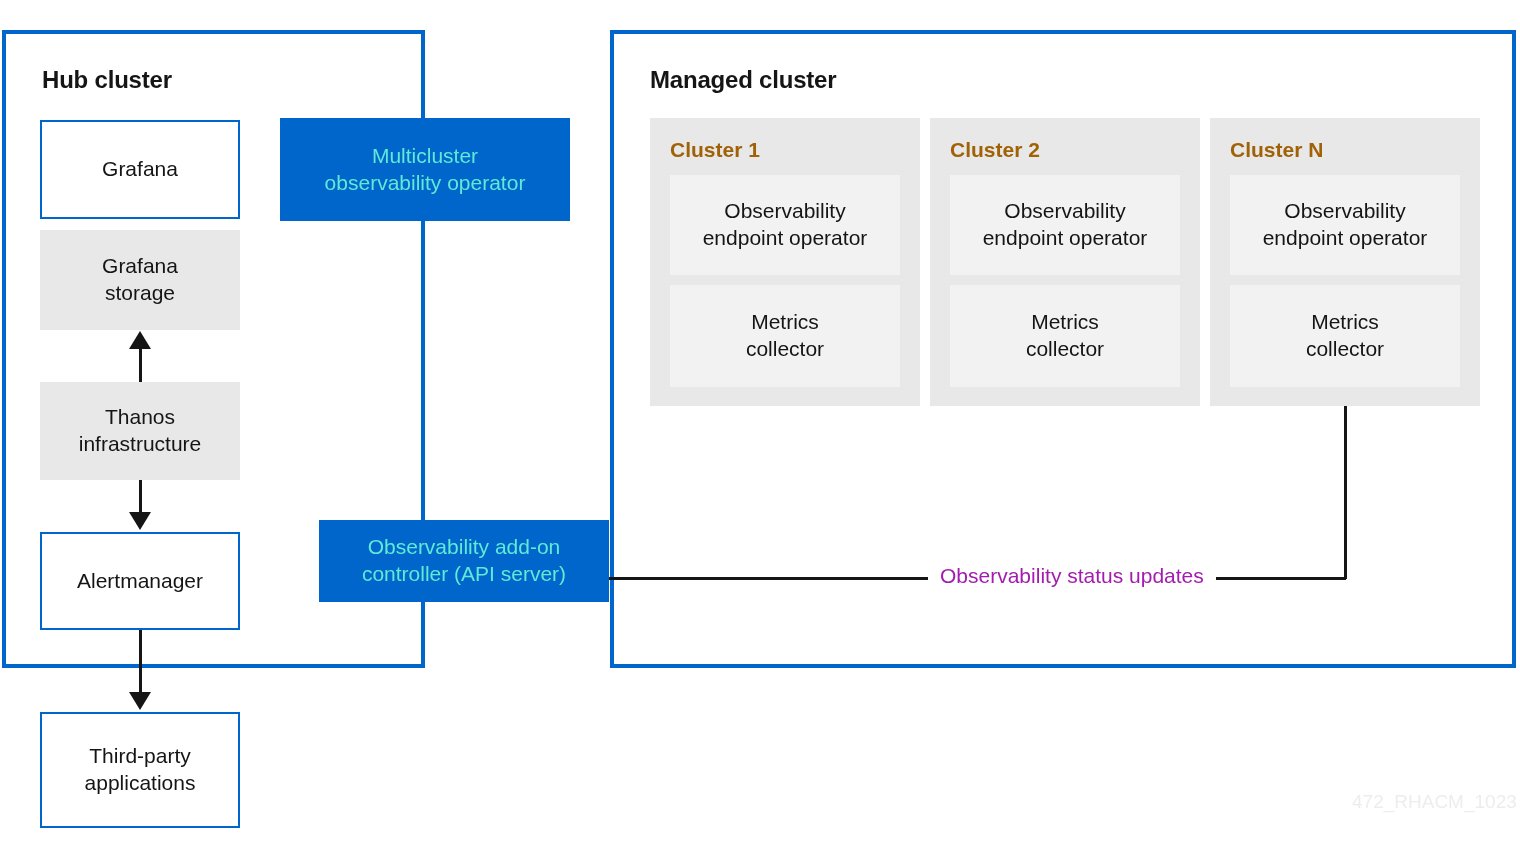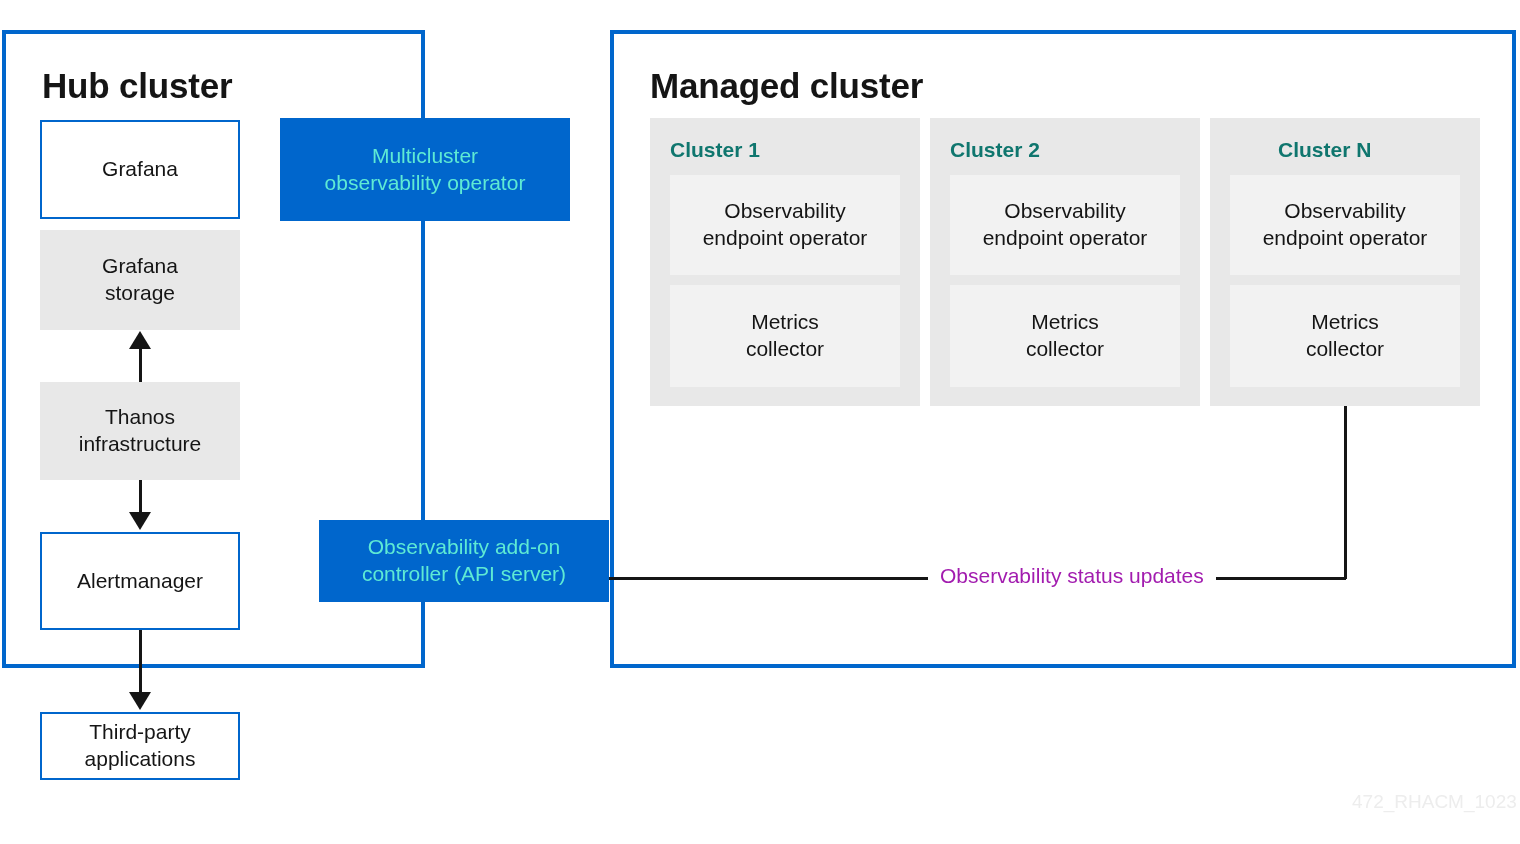--- a/index.html
+++ b/index.html
@@ -23,30 +23,30 @@
   .abs { position: absolute; box-sizing: border-box; }
 
   
   .frame {
     border: 4px solid var(--brand, #0066cc);
     background: transparent;
   }
 
   
   .frame-title {
-    font-size: 35px;
+    font-size: 24px;
     font-weight: bold;
     letter-spacing: -0.2px;
     color: #151515;
     white-space: nowrap;
   }
   .cluster-title {
     font-size: 21px;
     font-weight: bold;
-    color: #0f766e;
+    color: #a16207;
     white-space: nowrap;
   }
 
   
   .node {
     display: flex;
     align-items: center;
     justify-content: center;
     text-align: center;
     line-height: 1.28;
@@ -133,21 +133,21 @@
 infrastructure</div>
 
   <div class="abs vline" style="left:139px; top:480px; width:3px; height:34px;"></div>
   <div class="abs arrow-down" style="left:129px; top:512px;"></div>
 
   <div class="abs node node-outline" style="left:40px; top:532px; width:200px; height:98px;">Alertmanager</div>
 
   <div class="abs vline" style="left:139px; top:630px; width:3px; height:64px;"></div>
   <div class="abs arrow-down" style="left:129px; top:692px;"></div>
 
-  <div class="abs node node-outline" style="left:40px; top:712px; width:200px; height:68px;">Third-party
+  <div class="abs node node-outline" style="left:40px; top:712px; width:200px; height:116px;">Third-party
 applications</div>
 
   <div class="abs node node-blue" style="left:280px; top:118px; width:290px; height:103px; z-index:5;">Multicluster
 observability operator</div>
 
   <div class="abs node node-blue" style="left:280px; top:520px; width:290px; height:82px; z-index:5;margin-left:39px;">Observability add-on
 controller (API server)</div>
 
   <div class="abs frame" style="left:610px; top:30px; width:906px; height:638px;"></div>
 
@@ -161,21 +161,21 @@
 collector</div>
 
   <div class="abs cluster-card" style="left:930px; top:118px; width:270px; height:288px;"></div>
   <div class="abs cluster-title" style="left:950px; top:138px;text-align:right;">Cluster 2</div>
   <div class="abs node node-inner" style="left:950px; top:175px; width:230px; height:100px;">Observability
 endpoint operator</div>
   <div class="abs node node-inner" style="left:950px; top:285px; width:230px; height:102px;">Metrics
 collector</div>
 
   <div class="abs cluster-card" style="left:1210px; top:118px; width:270px; height:288px;"></div>
-  <div class="abs cluster-title" style="left:1230px; top:138px;margin-left:48px;">Cluster N</div>
+  <div class="abs cluster-title" style="left:1230px; top:138px;">Cluster N</div>
   <div class="abs node node-inner" style="left:1230px; top:175px; width:230px; height:100px;">Observability
 endpoint operator</div>
   <div class="abs node node-inner" style="left:1230px; top:285px; width:230px; height:102px;">Metrics
 collector</div>
 
   <div class="abs vline" style="left:1344px; top:406px; width:3px; height:173px;"></div>
 
   <div class="abs hline" style="left:596px; top:577px; width:750px; height:3px;"></div>
 
   <div class="abs arrow-left" style="left:578px; top:568px;"></div>

